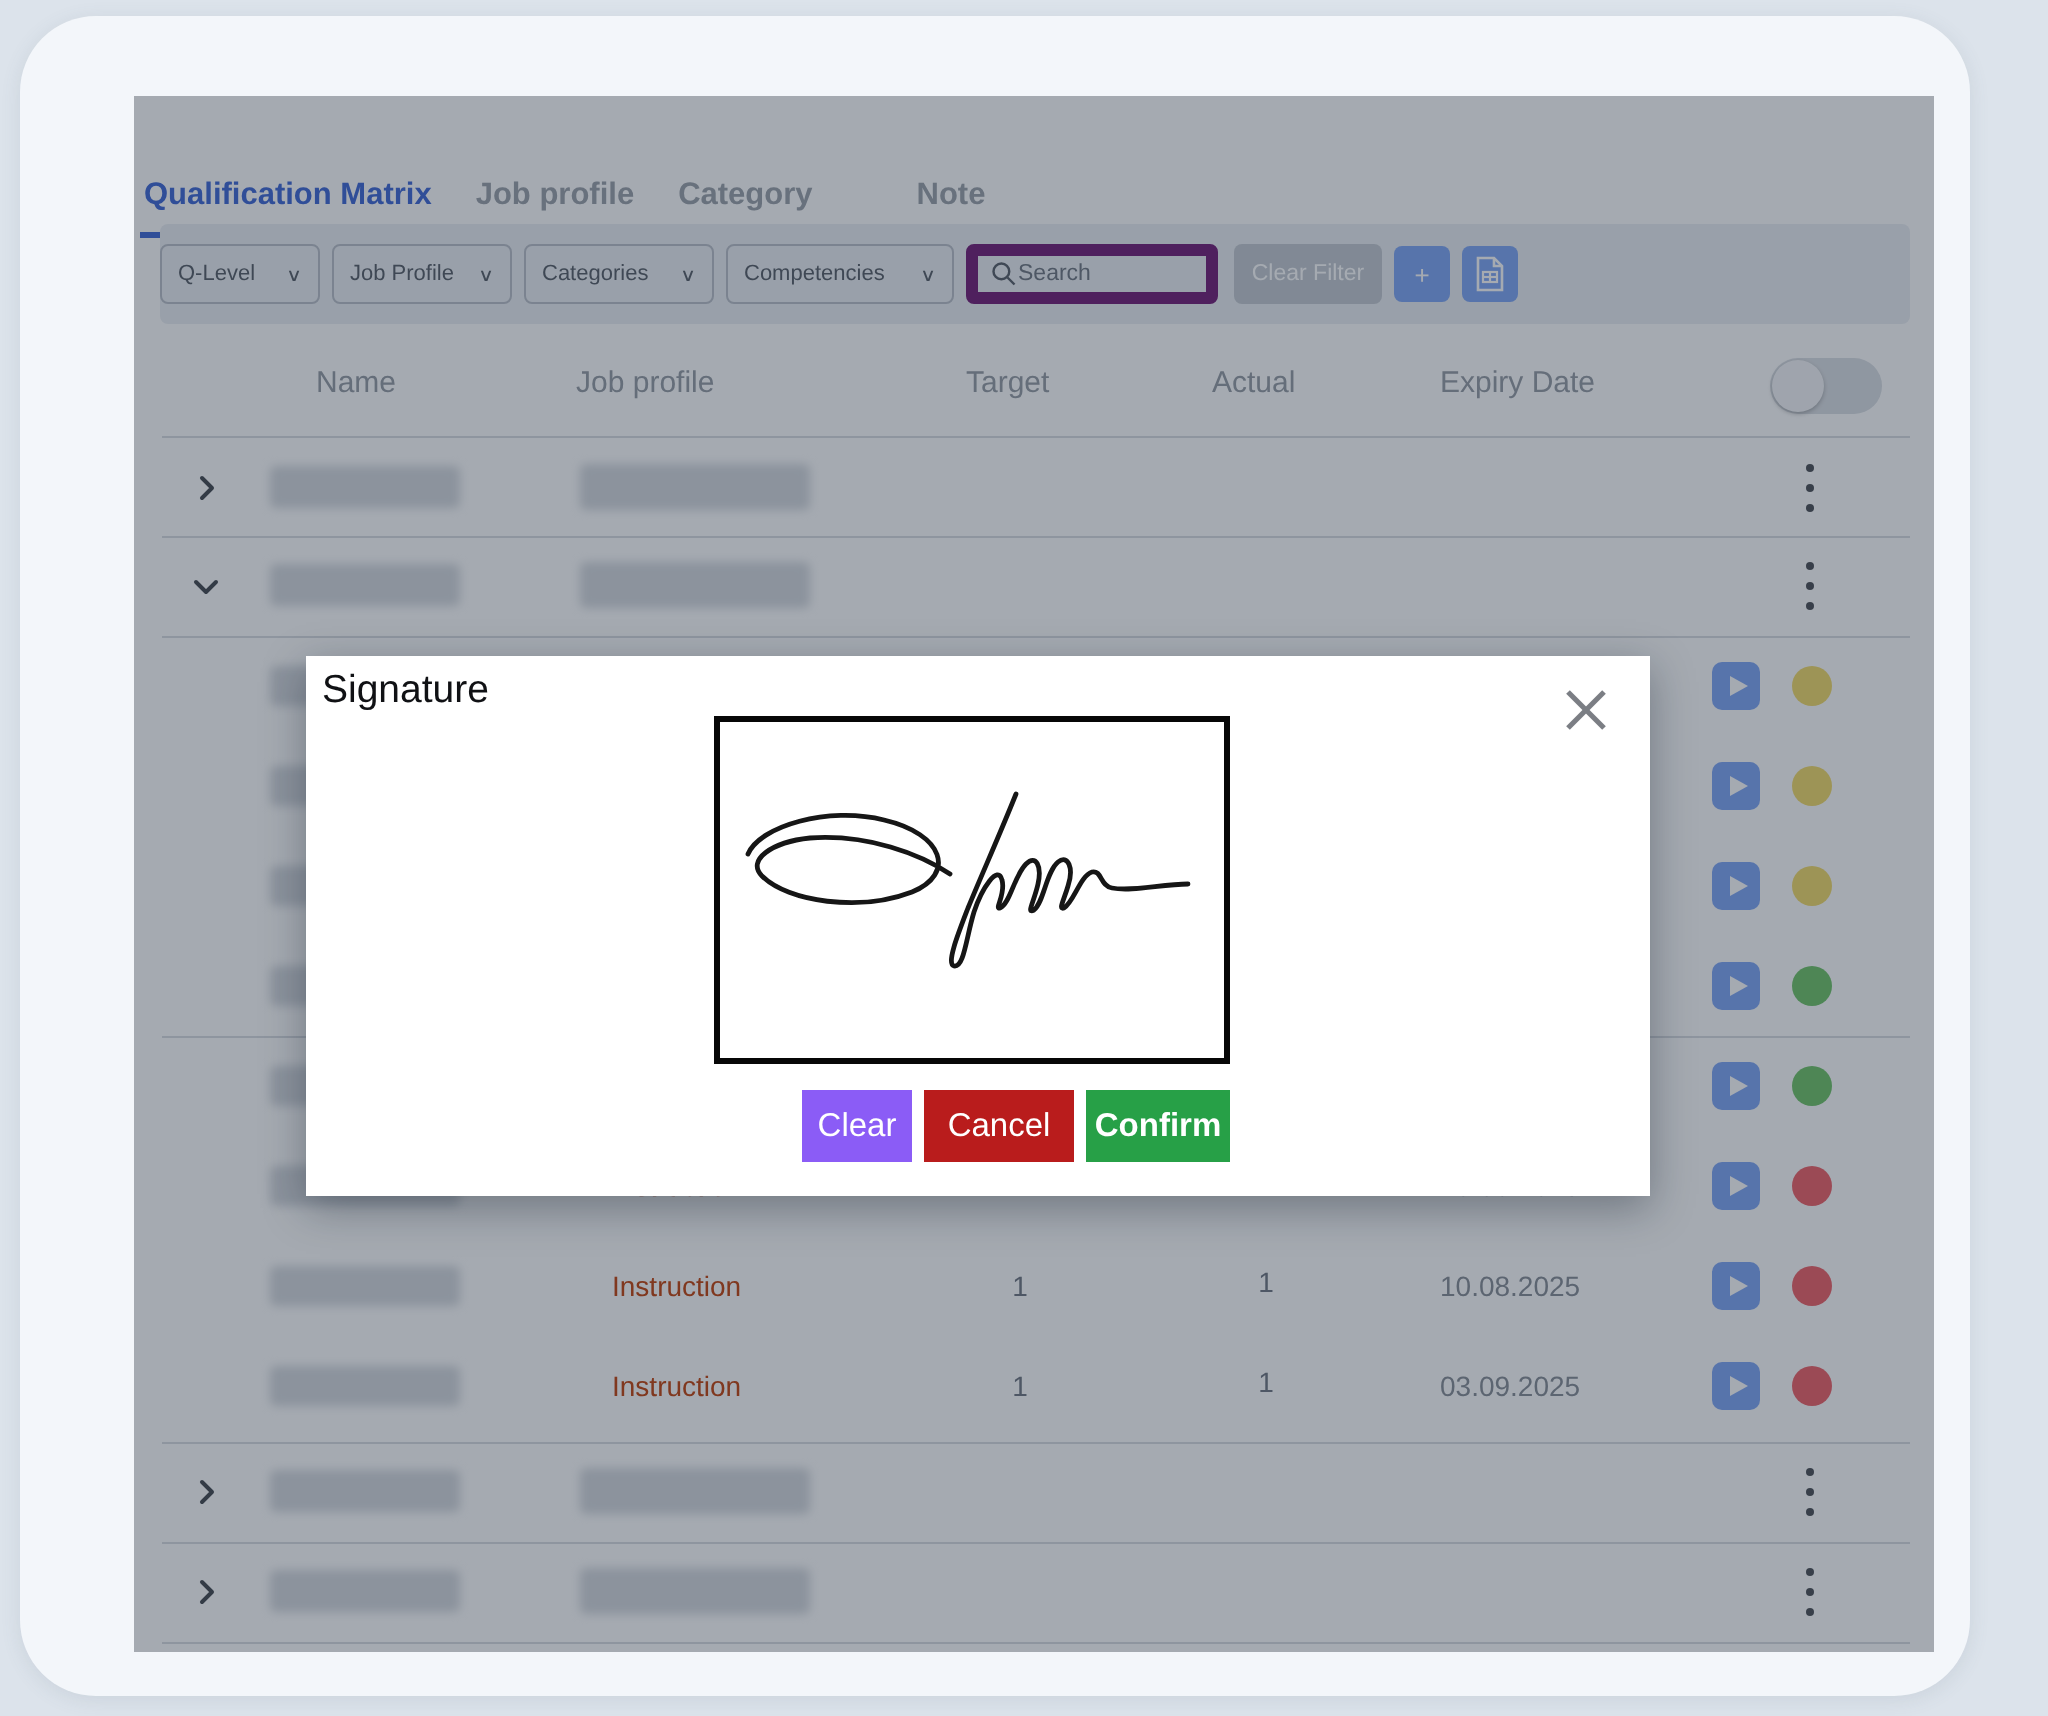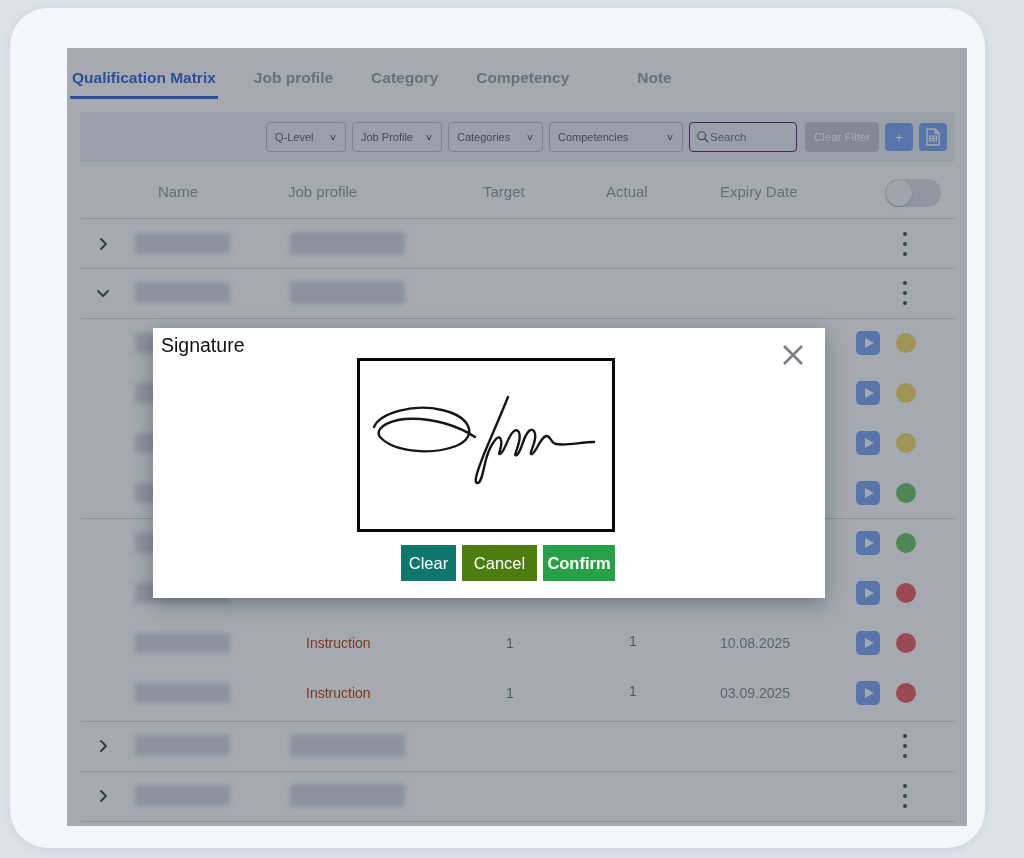--- a/index.html
+++ b/index.html
@@ -5,33 +5,33 @@
   * { margin:0; padding:0; box-sizing:border-box; }
   html,body { width:1024px; height:858px; }
   body { font-family:"Liberation Sans", sans-serif; background:#dce3eb; position:relative; overflow:hidden; }
 
   .card { position:absolute; left:10px; top:8px; width:975px; height:840px;
           background:#f3f6fa; border-radius:38px; box-shadow:0 2px 10px rgba(80,95,115,.12); }
 
   .app { position:absolute; left:57px; top:40px; width:900px; height:778px; background:#ffffff; overflow:hidden; }
 
   
-  .tabs { position:absolute; left:3px; top:12px; display:flex; gap:34px; }
+  .tabs { position:absolute; left:3px; top:32px; display:flex; gap:18px; }
   .tab { font-size:15.5px; font-weight:bold; color:#9aa0a8; line-height:36px; border-bottom:3px solid transparent; padding:0 2px; cursor:pointer; position:relative; }
   .tab.active { color:#3c66d6; }
   .tab .underline { position:absolute; left:0; right:0; bottom:-3px; height:3px; }
   .tab.note { margin-left:30px; }
 
   
   .filterbar { position:absolute; left:13px; top:64px; width:875px; height:50px; background:#eceff3; border-radius:4px;
-               display:flex; align-items:center; justify-content:flex-end; gap:6px; padding-right:8px; }
+               display:flex; align-items:center; gap:6px; padding-right:8px; }
   .dropdown { height:30px; border:1px solid #b9bfc8; border-radius:4px; display:flex; align-items:center;
               justify-content:space-between; padding:0 8px; font-size:11px; color:#565d66; background:#eceff3; }
   .dd-chev { font-size:11px; color:#565d66; transform:scaleY(.8); margin-left:8px; }
-  .searchbox { width:108px; height:30px; border:1px solid #701a75; border-radius:4px; display:flex; align-items:center; padding:0 6px; background:#eceff3; }
+  .searchbox { width:126px; height:30px; border:6px solid #701a75; border-radius:4px; display:flex; align-items:center; padding:0 6px; background:#eceff3; }
   .searchbox input { border:none; outline:none; background:transparent; width:80px; font-size:11.5px; color:#3f454d; font-family:"Liberation Sans", sans-serif; }
   .searchbox input::placeholder { color:#6e7680; }
   .btn-clearfilter { height:30px; width:74px; margin-left:2px; background:#c3c9d1; color:#ffffff; border:none; border-radius:4px; font-size:11.5px; font-family:"Liberation Sans", sans-serif; cursor:pointer; }
   .btn-square { height:28px; width:28px; border:none; border-radius:4px; color:#fff; font-size:13px; display:flex; align-items:center; justify-content:center; cursor:pointer; }
 
   
   .thead { position:absolute; left:0; top:120px; width:740px; height:50px; font-size:15px; color:#959ba3; }
   .thead span { position:absolute; top:15px; }
   .toggle { position:absolute; left:818px; top:11px; width:56px; height:28px; background:#dbdfe4; border-radius:14px; cursor:pointer; }
   .knob { position:absolute; left:1px; top:1px; width:26px; height:26px; border-radius:50%; background:#f5f6f8; box-shadow:0 1px 2px rgba(0,0,0,.25); }
@@ -74,38 +74,37 @@
 <div class="card">
   <div class="app">
 
     <div class="tabs">
       <div class="tab active">
         <span style="color: rgb(60, 102, 214);">Qualification Matrix</span>
         <div class="underline" style="background: rgb(60, 102, 214);"></div>
       </div>
       <div class="tab"><span>Job profile</span></div>
       <div class="tab"><span>Category</span></div>
-      <div class="tab"><span>Competency</span></div>
       <div class="tab note"><span>Note</span></div>
     </div>
 
     <div class="filterbar">
       <div class="dropdown" style="width:80px">
         <span>Q-Level</span>
         <span class="dd-chev">∨</span>
       </div>
       <div class="dropdown" style="width:90px">
         <span>Job Profile</span>
         <span class="dd-chev">∨</span>
       </div>
       <div class="dropdown" style="width:95px">
         <span>Categories</span>
         <span class="dd-chev">∨</span>
       </div>
-      <div class="dropdown" style="width:134px">
+      <div class="dropdown" style="width:114px">
         <span>Competencies</span>
         <span class="dd-chev">∨</span>
       </div>
       <div class="searchbox">
         <svg width="14" height="14" viewBox="0 0 16 16">
           <circle cx="6.5" cy="6.5" r="4.5" fill="none" stroke="#565d66" stroke-width="1.4"></circle>
           <line x1="10" y1="10" x2="14" y2="14" stroke="#565d66" stroke-width="1.4"></line>
         </svg>
         <input type="text" placeholder="Search" style="">
       </div>
@@ -269,18 +268,18 @@
       <line x1="4" y1="4" x2="22" y2="22" stroke="#7b7e84" stroke-width="2.6"></line>
       <line x1="22" y1="4" x2="4" y2="22" stroke="#7b7e84" stroke-width="2.6"></line>
     </svg>
     <div class="sig-canvas">
       <svg width="252" height="168" viewBox="0 0 252 168">
         <path d="M 14 66 C 20 52 54 42 82 49 C 112 56 118 76 96 85 C 70 95 34 90 21 77 C 13 69 26 60 45 58 C 74 56 100 66 115 76" fill="none" stroke="#161616" stroke-width="2.4" stroke-linecap="round" stroke-linejoin="round"></path>
         <path d="M 148 36 C 140 56 131 76 124 93 C 119 106 113 121 117 122 C 122 123 123 108 127 95 C 131 83 139 71 141 79 C 143 86 137 94 140 93 C 145 91 147 77 153 71 C 158 66 161 72 159 81 C 157 90 153 96 157 94 C 162 90 163 75 169 70 C 174 66 177 73 174 82 C 172 89 169 94 172 93 C 177 90 180 77 186 75 C 191 74 190 82 196 83 C 206 85 221 81 234 81" fill="none" stroke="#161616" stroke-width="2.4" stroke-linecap="round" stroke-linejoin="round"></path>
       </svg>
     </div>
     <div class="modal-buttons">
-      <button class="btn-clear" style="background: #0f766e;">Clear</button>
-      <button class="btn-cancel" style="background: #4d7c0f;">Cancel</button>
+      <button class="btn-clear" style="background: #8b5cf6;">Clear</button>
+      <button class="btn-cancel" style="background: #b91c1c;">Cancel</button>
       <button class="btn-confirm" style="background: rgb(39, 160, 71);">Confirm</button>
     </div>
   </div>
 </div>
 
 </body></html>

